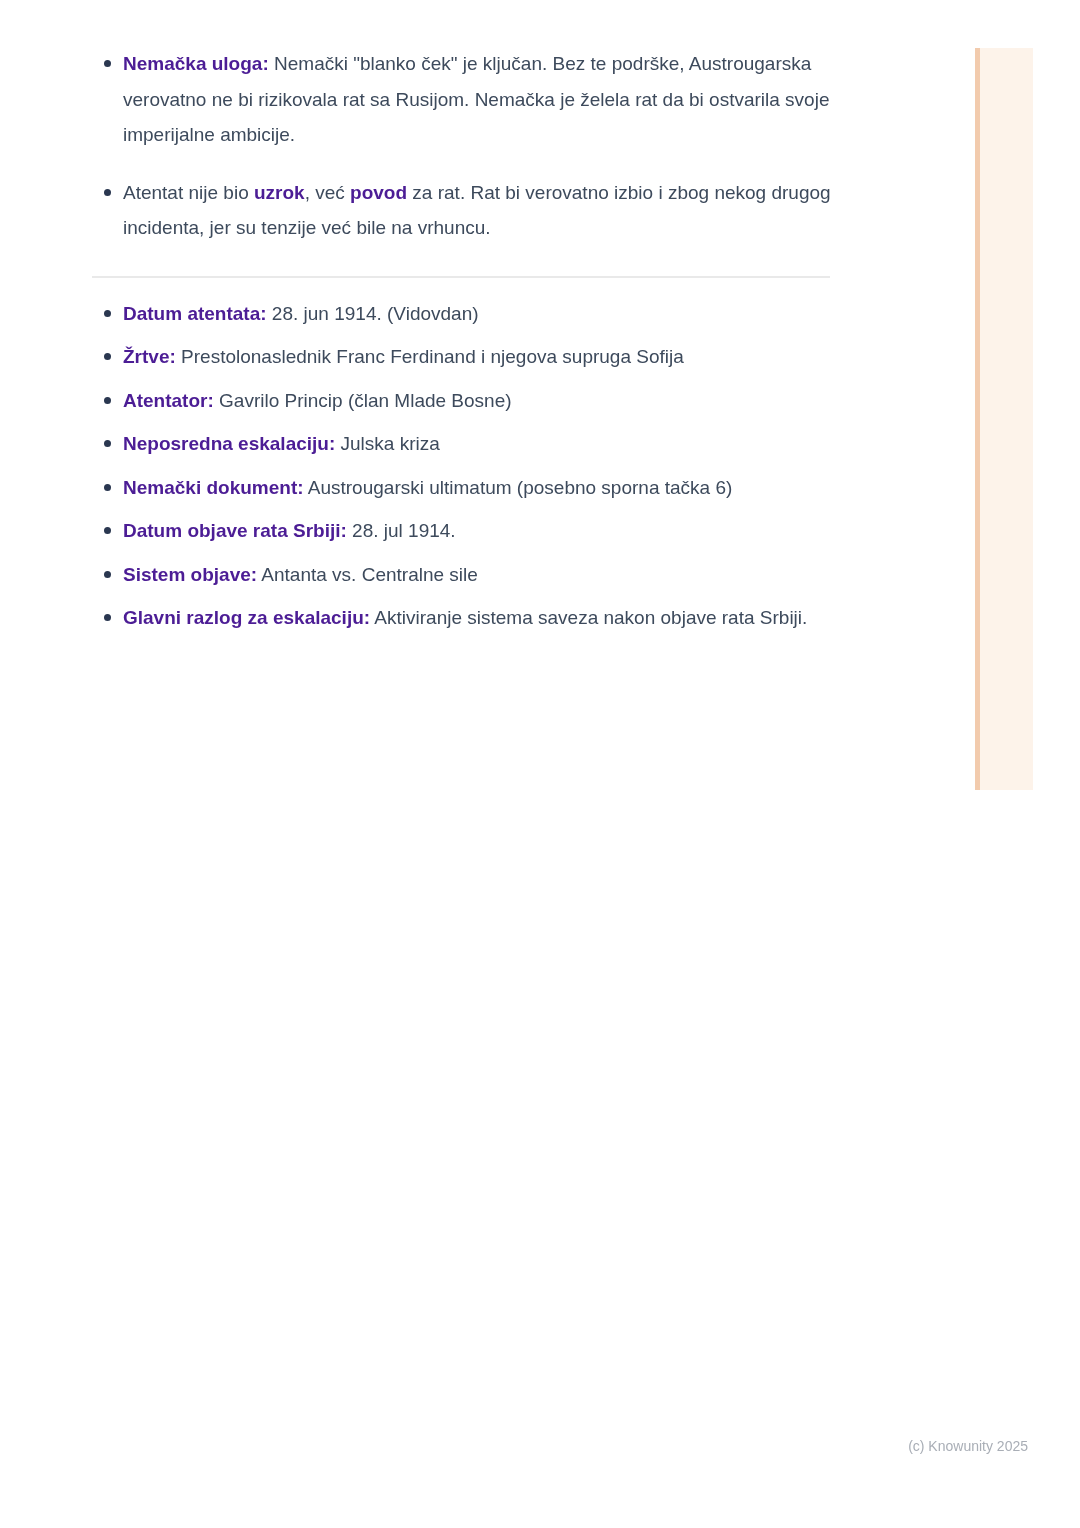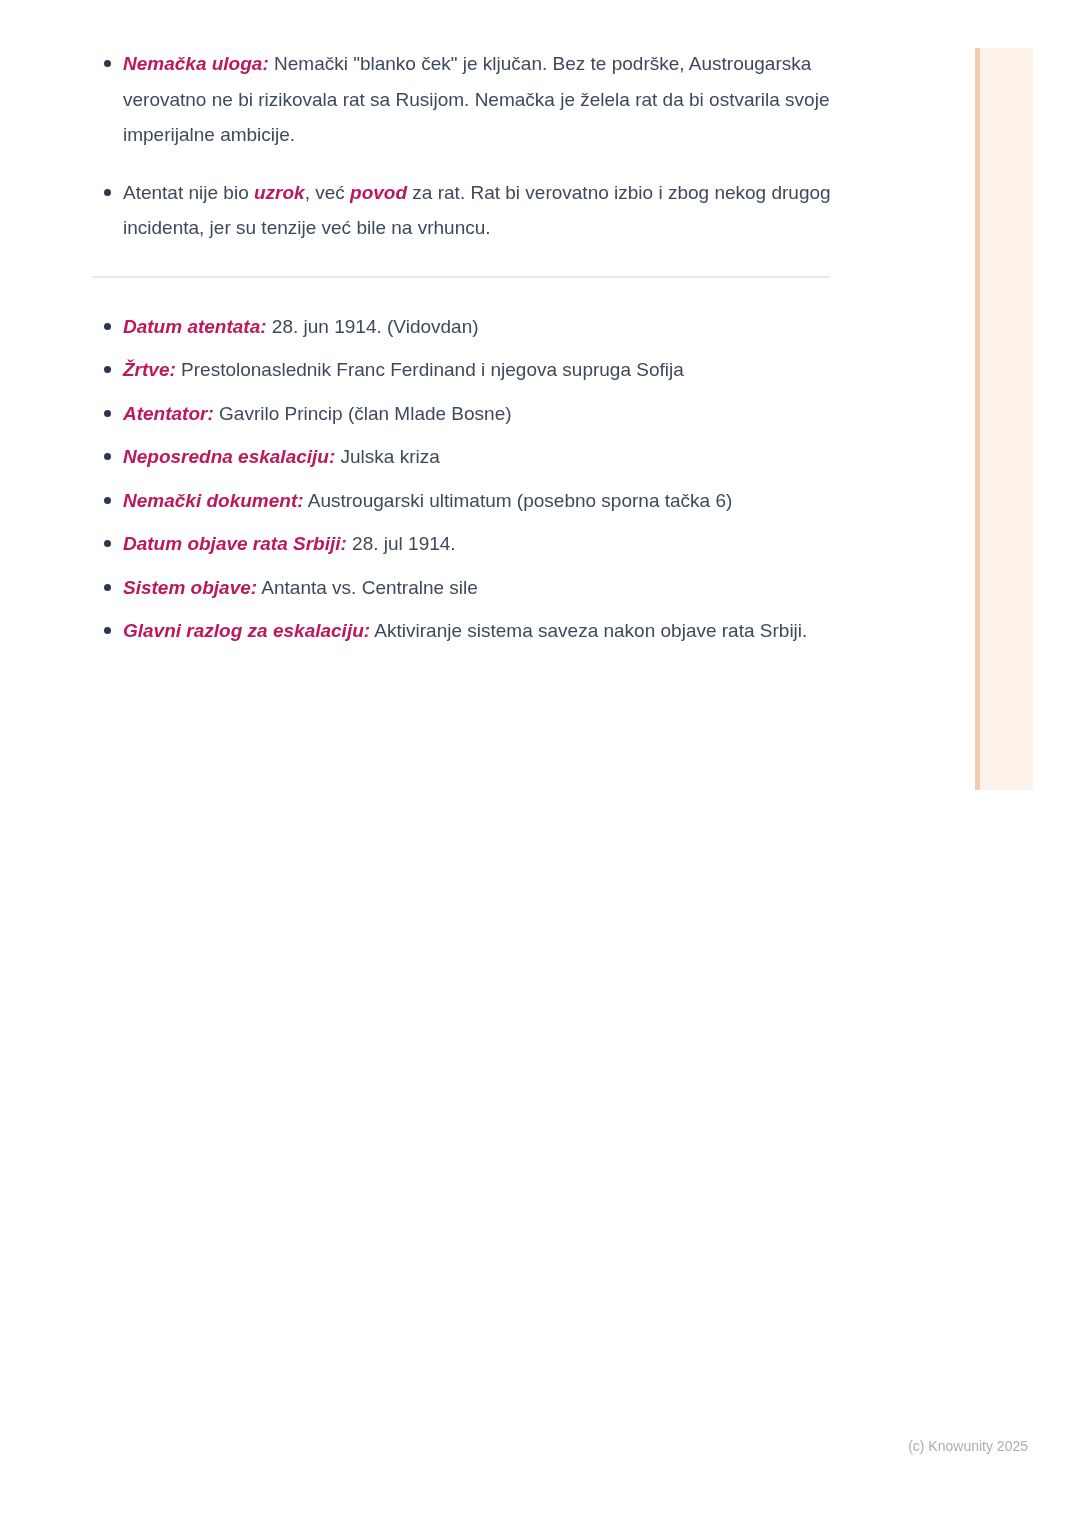--- a/index.html
+++ b/index.html
@@ -42,37 +42,36 @@
     position: absolute;
     left: 12px;
     top: 14px;
     width: 7px;
     height: 7px;
     border-radius: 50%;
     background: #2A3750;
   }
   .intro-item b, .key-item b {
     font-weight: bold;
-    color: #be185d;
-    font-style: italic;
+    color: #4c1d95;
   }
   .divider {
     border: none;
     border-top: 2px solid #E9E9E9;
     margin: 30px 0 0 0;
     width: 738px;
   }
   .section-heading {
     margin: 34px 0 0 0;
     font-size: 27px;
     line-height: 30px;
     font-weight: bold;
     color: #EF8B33;
   }
-  .key-list { margin-top: 39px; }
+  .key-list { margin-top: 26px; }
   .key-item {
     position: relative;
     padding-left: 31px;
     margin-bottom: 23px;
     font-size: 19px;
     line-height: 20.5px;
     color: #3D4A5C;
   }
   .key-item::before {
     content: "";

